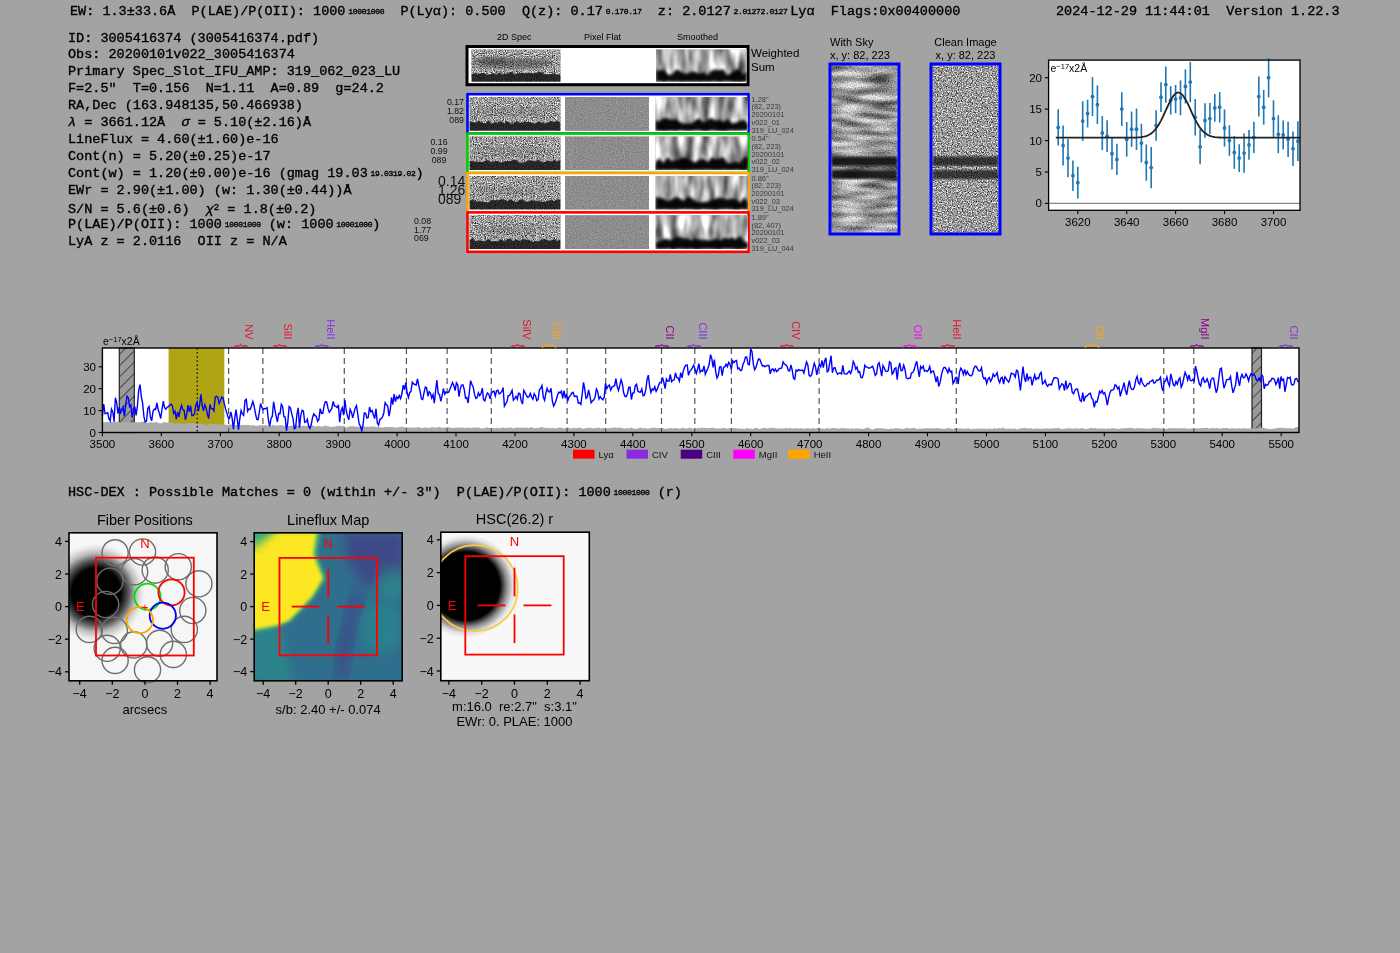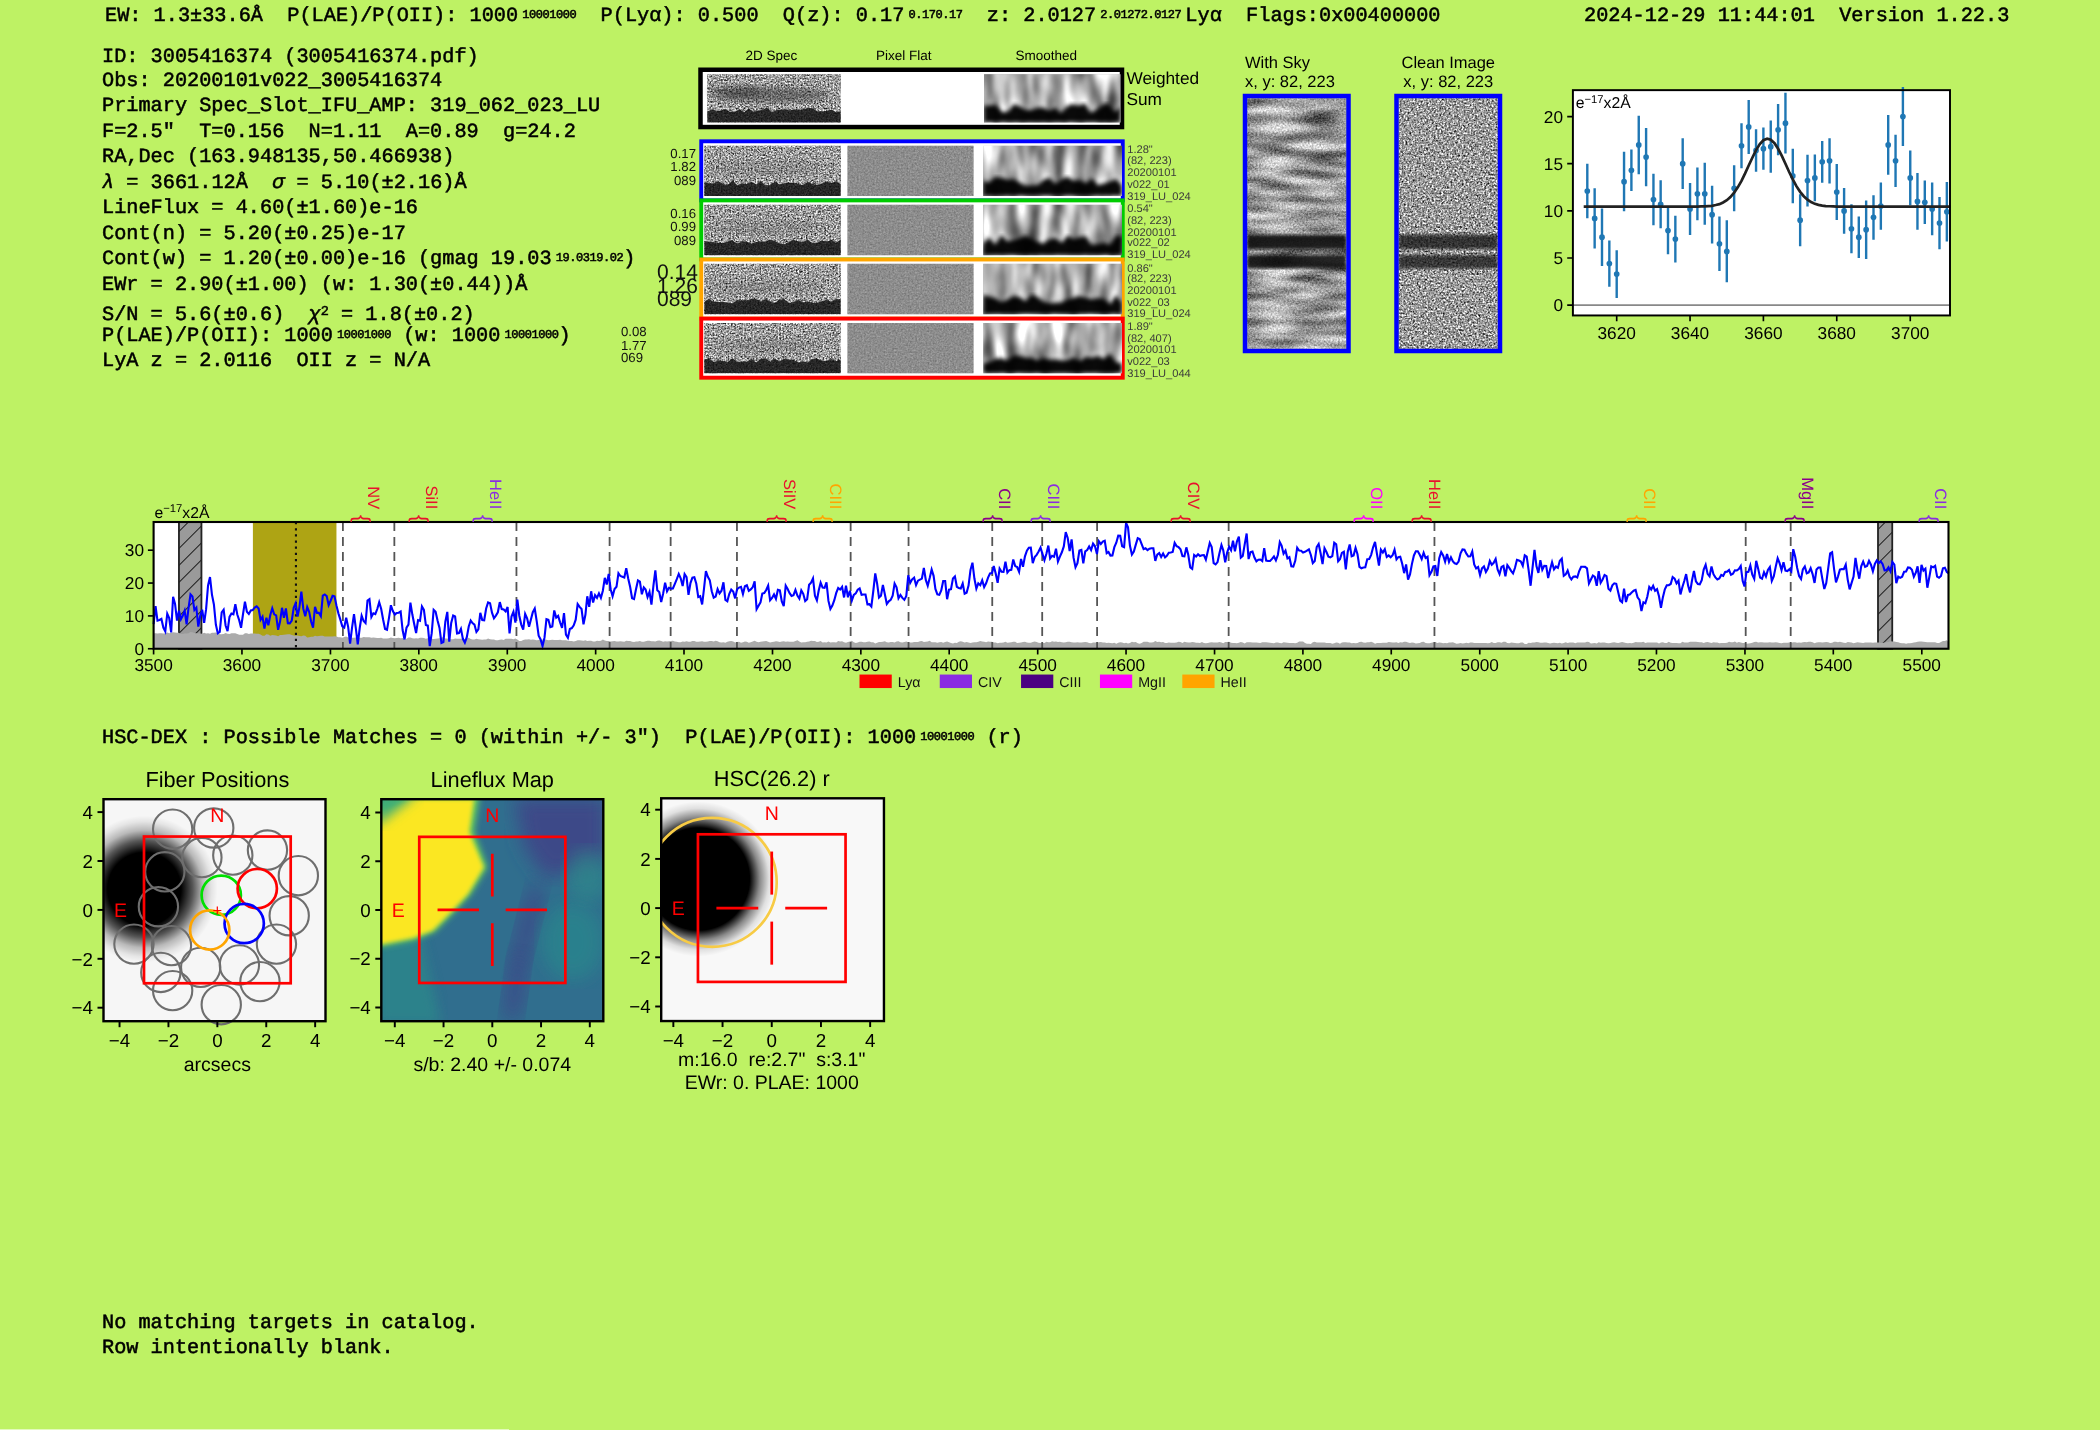--- a/index.html
+++ b/index.html
@@ -1,15 +1,15 @@
 <!DOCTYPE html>
 <html><head><meta charset="utf-8">
 <style>
 html,body{margin:0;padding:0;background:#fff}
-#page{position:relative;width:1400px;height:953px;overflow:hidden;background:#bef264}
+#page{position:relative;width:1400px;height:953px;overflow:hidden;background:#a3a3a3}
 .mono{position:absolute;font-family:"Liberation Mono",monospace;font-size:13.5px;color:#000;white-space:pre;-webkit-text-stroke:0.35px #000}
 .sans{position:absolute;font-family:"Liberation Sans",sans-serif;color:#000;white-space:pre}
 .il{height:16.95px}
 .fr{display:inline-flex;flex-direction:row;vertical-align:middle;line-height:7px;font-size:8px;letter-spacing:-0.3px}
 sup{font-size:9px;vertical-align:3px}
 </style></head>
 <body>
 <div id="page">
 <svg width="0" height="0" style="position:absolute">
 <defs>
@@ -209,21 +209,21 @@
         <clipPath id="clip2126_smooth">
           <rect x="215.5" y="185.3" width="92.5" height="33.6"></rect>
         </clipPath>
         <rect x="215.5" y="185.3" width="92.5" height="33.6" fill="#909090"></rect>
         <rect x="209.5" y="179.3" width="104.5" height="45.6" filter="url(#fsmooth)"></rect>
         <path d="M215.5,218.9 L215.5,212.2 L219.5,211.3 L223.5,209.1 L227.6,208.7 L231.6,210.4 L235.6,206.6 L239.6,207.1 L243.7,208.3 L247.7,208.7 L251.7,210.2 L255.7,208.7 L259.7,209.8 L263.8,209.5 L267.8,210.3 L271.8,210.0 L275.8,208.4 L279.8,210.6 L283.9,207.8 L287.9,208.4 L291.9,207.2 L295.9,209.4 L300.0,205.8 L304.0,211.5 L308.0,212.2 L308.0,218.9 Z" fill="#060606" opacity="0.96" filter="url(#blur15)"></path>
       </g>
     </svg>
     <div class="sans" style="left:414px;top:98.4px;width:50px;text-align:right;font-size:8.8px;line-height:8.9px;color:#111">0.17<br>1.82<br>089</div>
     <div class="sans" style="left:751.5px;top:95.7px;font-size:7.4px;line-height:7.7px;color:#3a3a3a">1.28"<br>(82, 223)<br>20200101<br>v022_01<br>319_LU_024</div>
-    <div class="sans" style="left:414px;top:137.8px;width:50px;text-align:right;font-size:8.8px;line-height:8.9px;color:#111">0.16<br>0.99<br>089</div>
+    <div class="sans" style="left:414px;top:137.8px;width:50px;text-align:center;font-size:8.8px;line-height:8.9px;color:#111">0.16<br>0.99<br>089</div>
     <div class="sans" style="left:751.5px;top:135.1px;font-size:7.4px;line-height:7.7px;color:#3a3a3a">0.54"<br>(82, 223)<br>20200101<br>v022_02<br>319_LU_024</div>
     <div class="sans" style="left:438px;top:177.2px;width:50px;text-align:left;font-size:14px;line-height:8.9px;color:#111">0.14<br>1.26<br>089</div>
     <div class="sans" style="left:751.5px;top:174.5px;font-size:7.4px;line-height:7.7px;color:#3a3a3a">0.86"<br>(82, 223)<br>20200101<br>v022_03<br>319_LU_024</div>
     <div class="sans" style="left:414px;top:216.6px;width:50px;text-align:left;font-size:8.8px;line-height:8.9px;color:#111">0.08<br>1.77<br>069</div>
     <div class="sans" style="left:751.5px;top:213.9px;font-size:7.4px;line-height:7.7px;color:#3a3a3a">1.89"<br>(82, 407)<br>20200101<br>v022_03<br>319_LU_044</div>
 <div class="sans" style="left:830px;top:36px;width:69px;font-size:11px;line-height:13px">With Sky<br>x, y: 82, 223</div>
     <div class="sans" style="left:931px;top:36px;width:69px;text-align:center;font-size:11px;line-height:13px">Clean Image<br>x, y: 82, 223</div>
 <svg style="position:absolute;left:810px;top:30px" width="210" height="215">
       <g clip-path="url(#cws)">
         <clipPath id="cws">
@@ -628,13 +628,12 @@
       <line x1="30.80000000000001" y1="67.6" x2="26.80000000000001" y2="67.6" stroke="#000" stroke-width="1.3"></line>
       <text x="23.80000000000001" y="72.1" font-size="12.5" text-anchor="end">2</text>
       <line x1="170.1" y1="175.70000000000005" x2="170.1" y2="179.70000000000005" stroke="#000" stroke-width="1.3"></line>
       <text x="170.1" y="192.70000000000005" font-size="12.5" text-anchor="middle">4</text>
       <line x1="30.80000000000001" y1="34.8" x2="26.80000000000001" y2="34.8" stroke="#000" stroke-width="1.3"></line>
       <text x="23.80000000000001" y="39.3" font-size="12.5" text-anchor="end">4</text>
       <text x="104.5" y="19.200000000000045" font-size="14.5" text-anchor="middle">HSC(26.2) r</text>
       <text x="104.5" y="205.70000000000005" font-size="13" text-anchor="middle">m:16.0&nbsp;&nbsp;re:2.7"&nbsp;&nbsp;s:3.1"</text>
       <text x="104.5" y="220.70000000000005" font-size="13" text-anchor="middle">EWr: 0. PLAE: 1000</text>
     </svg>
-<div class="mono" style="left:68px;top:874px;line-height:17px">No matching targets in catalog.<br>Row intentionally blank.</div>
 </div>
 </body></html>

